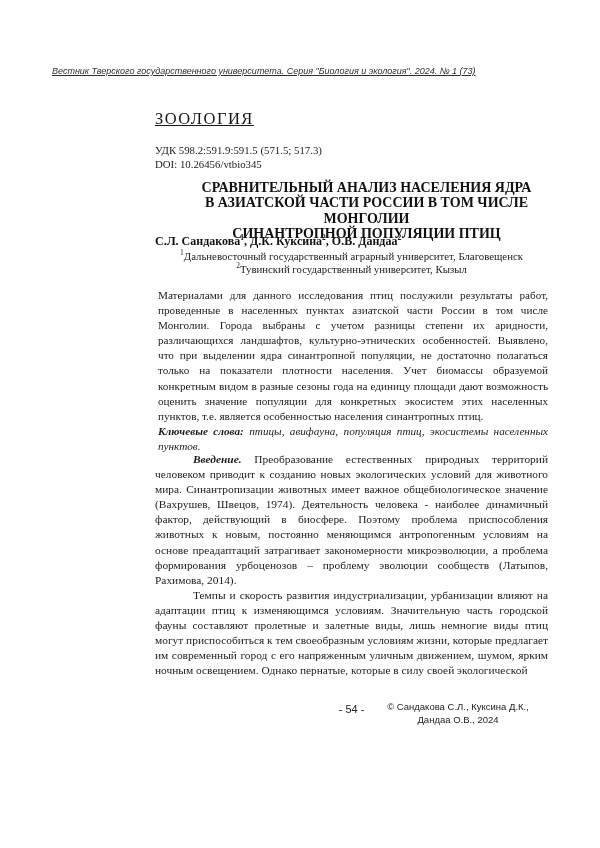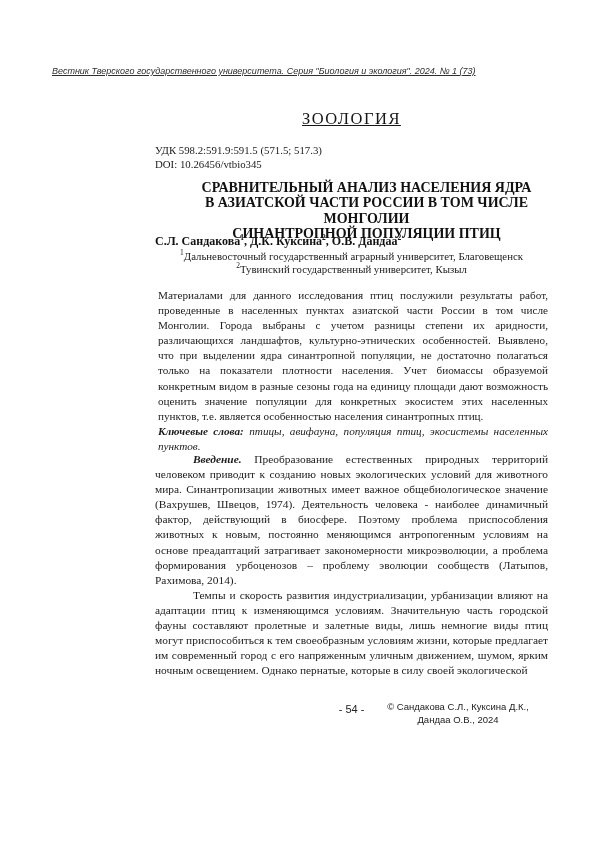--- a/index.html
+++ b/index.html
@@ -18,21 +18,21 @@
     text-align: left;
     font-family: "Liberation Sans", sans-serif;
     font-style: italic;
     font-size: 9px;
     color: #2e2e2e;
   }
   .journal-line span { text-decoration: underline; }
   .section-heading {
     position: absolute;
     left: 155px; width: 393px; top: 109px;
-    text-align: center;
+    text-align: left;
     font-size: 16.5px;
     letter-spacing: 1.5px;
     color: #161616;
   }
   .section-heading span { text-decoration: underline; }
   .udc-block {
     position: absolute;
     left: 155px; top: 144px;
     font-size: 10.8px;
     line-height: 13.5px;

